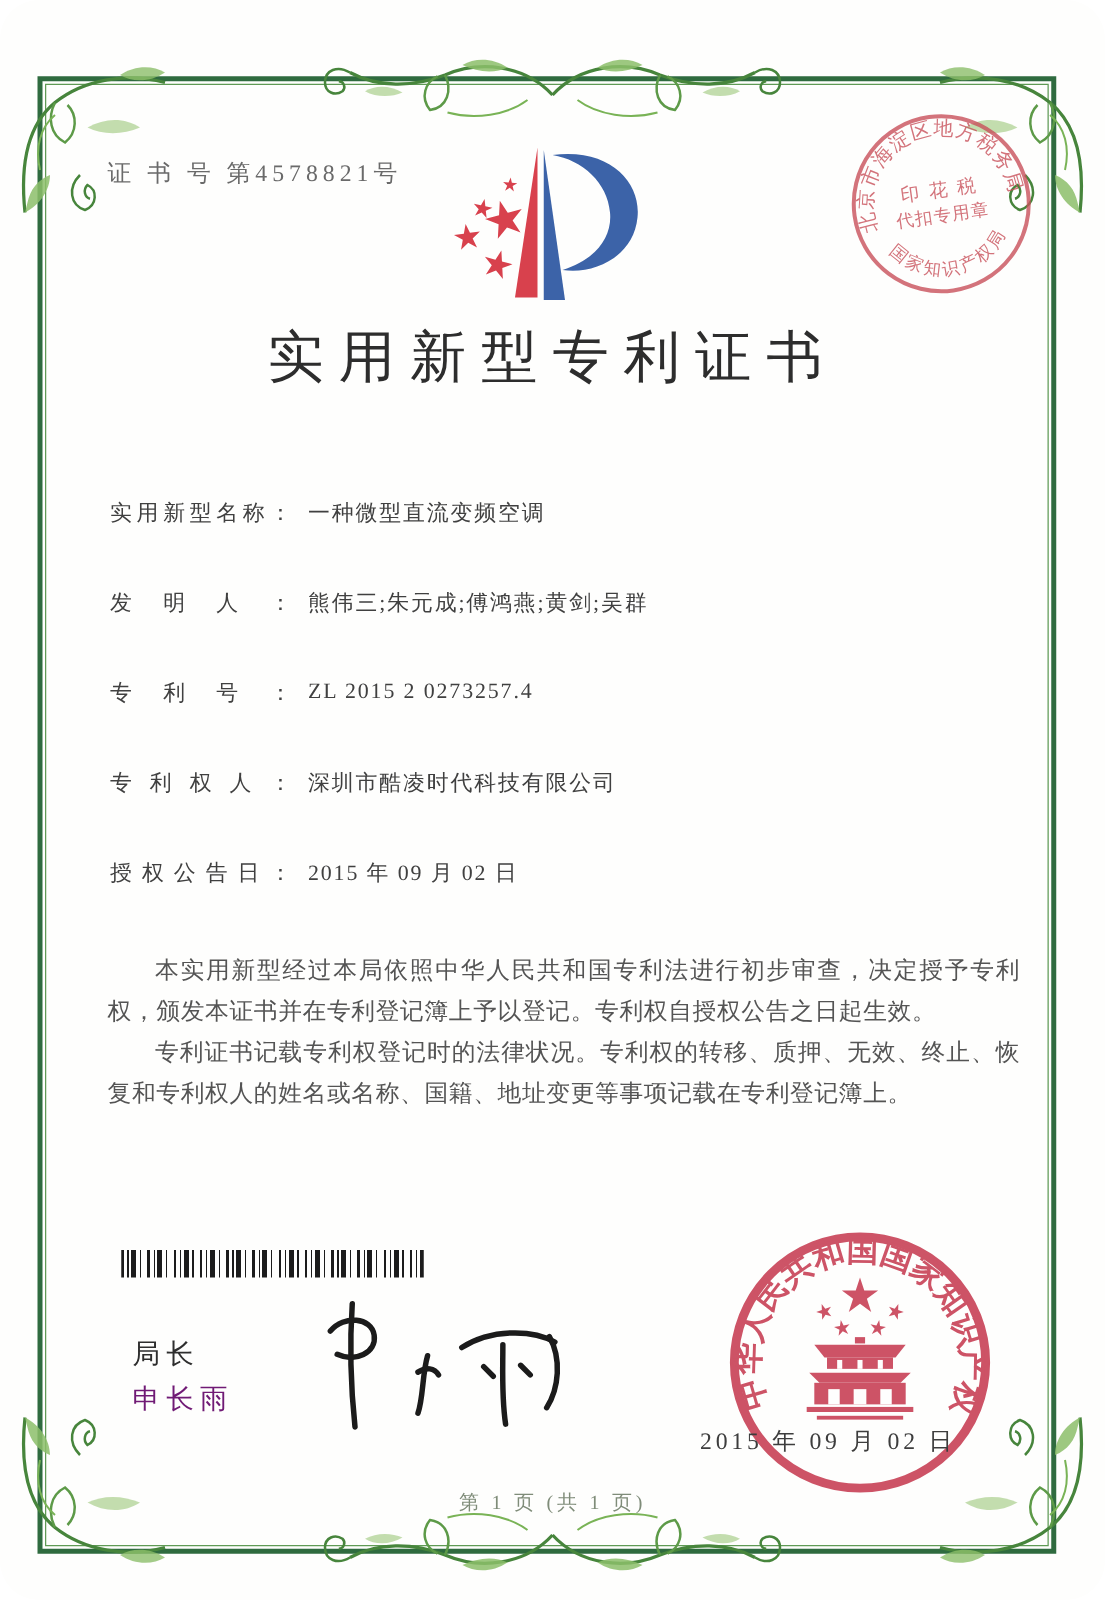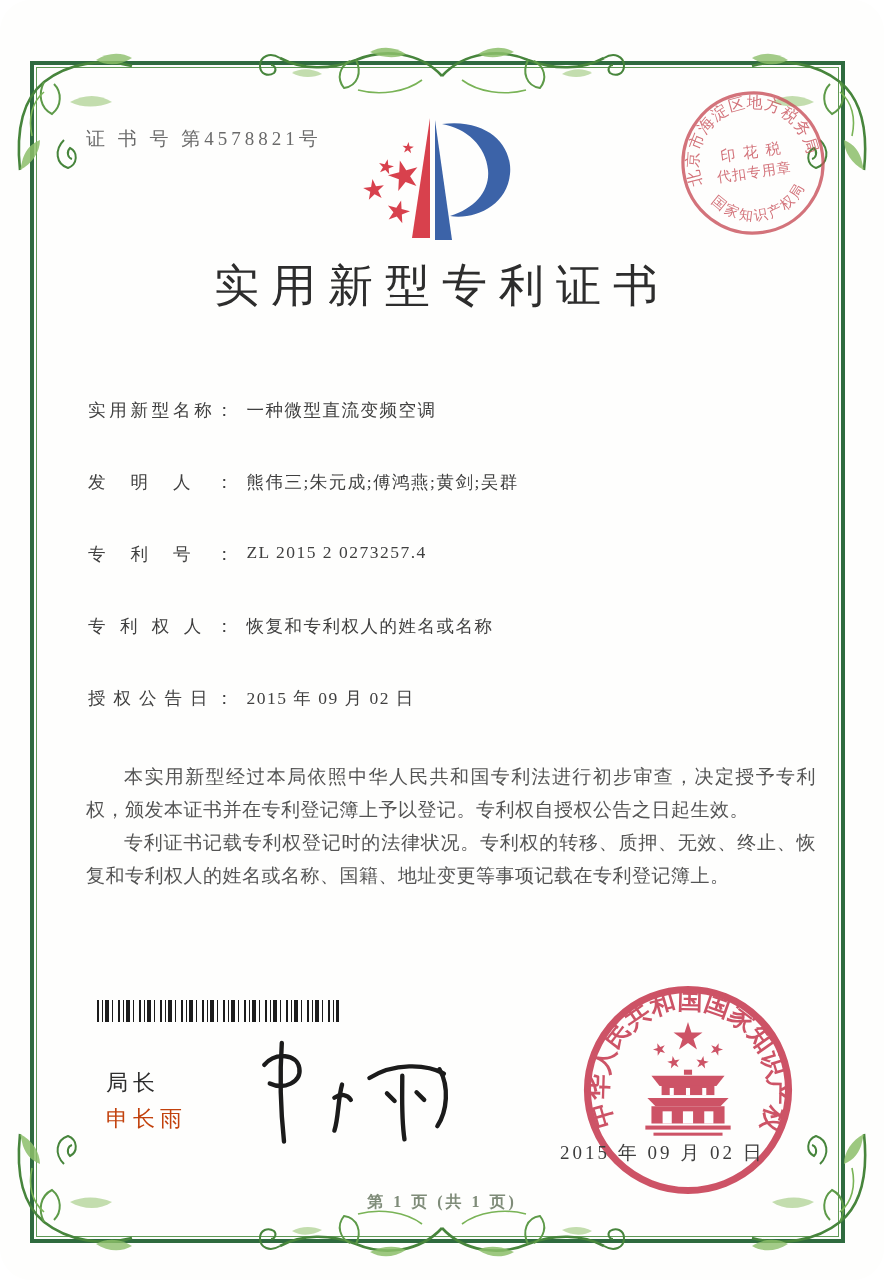--- a/index.html
+++ b/index.html
@@ -47,30 +47,30 @@
   
   .barcode {
     position:absolute; left:97px; top:1000px; width:242px; height:22px;
     background-image:repeating-linear-gradient(90deg,
       #1c1c1c 0 2px, transparent 2px 5px,
       #1c1c1c 5px 6px, transparent 6px 8px,
       #1c1c1c 8px 12px, transparent 12px 15px,
       #1c1c1c 15px 16px, transparent 16px 21px);
   }
   .sig-title { position:absolute; left:106px; top:1068px; font-size:22px; letter-spacing:5px; color:#2e2e2e; font-family:"Liberation Sans","DejaVu Sans",sans-serif;text-align:right; }
-  .sig-name  { position:absolute; left:106px; top:1104px; font-size:22px; letter-spacing:5px; color:#c2410c; font-family:"Liberation Sans","DejaVu Sans",sans-serif; }
+  .sig-name  { position:absolute; left:106px; top:1104px; font-size:22px; letter-spacing:5px; color:#701a75; font-family:"Liberation Sans","DejaVu Sans",sans-serif; }
   .signature { position:absolute; left:238px; top:1032px; width:230px; height:115px; }
   .office-seal { position:absolute; left:556px; top:958px; width:264px; height:264px; z-index:4; }
   .seal-date {
     position:absolute; left:560px; top:1140px; z-index:5;
     font-size:19px; letter-spacing:3px; color:#3d3d3d;
   }
   .footer {
     position:absolute; left:0; top:1192px; width:884px; text-align:center;
-    font-size:16px; letter-spacing:3px; color:#7f8c79;font-weight:bold;
+    font-size:16px; letter-spacing:3px; color:#7f8c79;
   }
   svg text { font-family:"Liberation Serif","DejaVu Serif",serif; }
 </style>
 </head>
 <body>
 
 <div class="page">
 
   <div class="frame">
     <div class="frame-inner"></div>
@@ -154,21 +154,21 @@
     <div class="field-row">
       <span class="field-label">发明人：</span>
       <span class="field-value">熊伟三;朱元成;傅鸿燕;黄剑;吴群</span>
     </div>
     <div class="field-row">
       <span class="field-label">专利号：</span>
       <span class="field-value">ZL 2015 2 0273257.4</span>
     </div>
     <div class="field-row">
       <span class="field-label">专利权人：</span>
-      <span class="field-value">恢复和专利权人的姓名或名称</span>
+      <span class="field-value">深圳市酷凌时代科技有限公司</span>
     </div>
     <div class="field-row">
       <span class="field-label">授权公告日：</span>
       <span class="field-value">2015 年 09 月 02 日</span>
     </div>
   </div>
 
   <div class="body-text">
     <p>本实用新型经过本局依照中华人民共和国专利法进行初步审查，决定授予专利权，颁发本证书并在专利登记簿上予以登记。专利权自授权公告之日起生效。</p>
     <p>专利证书记载专利权登记时的法律状况。专利权的转移、质押、无效、终止、恢复和专利权人的姓名或名称、国籍、地址变更等事项记载在专利登记簿上。</p>

